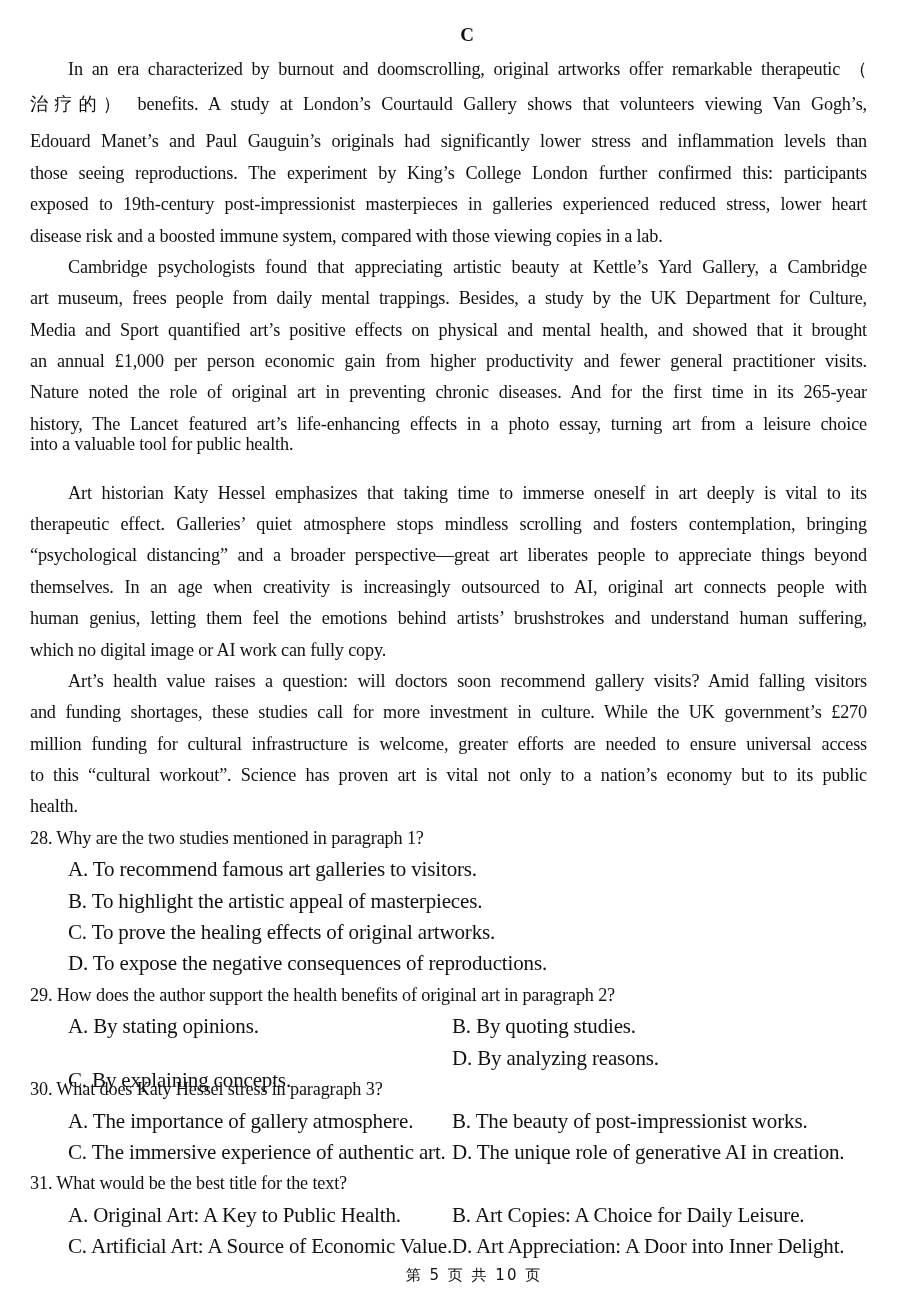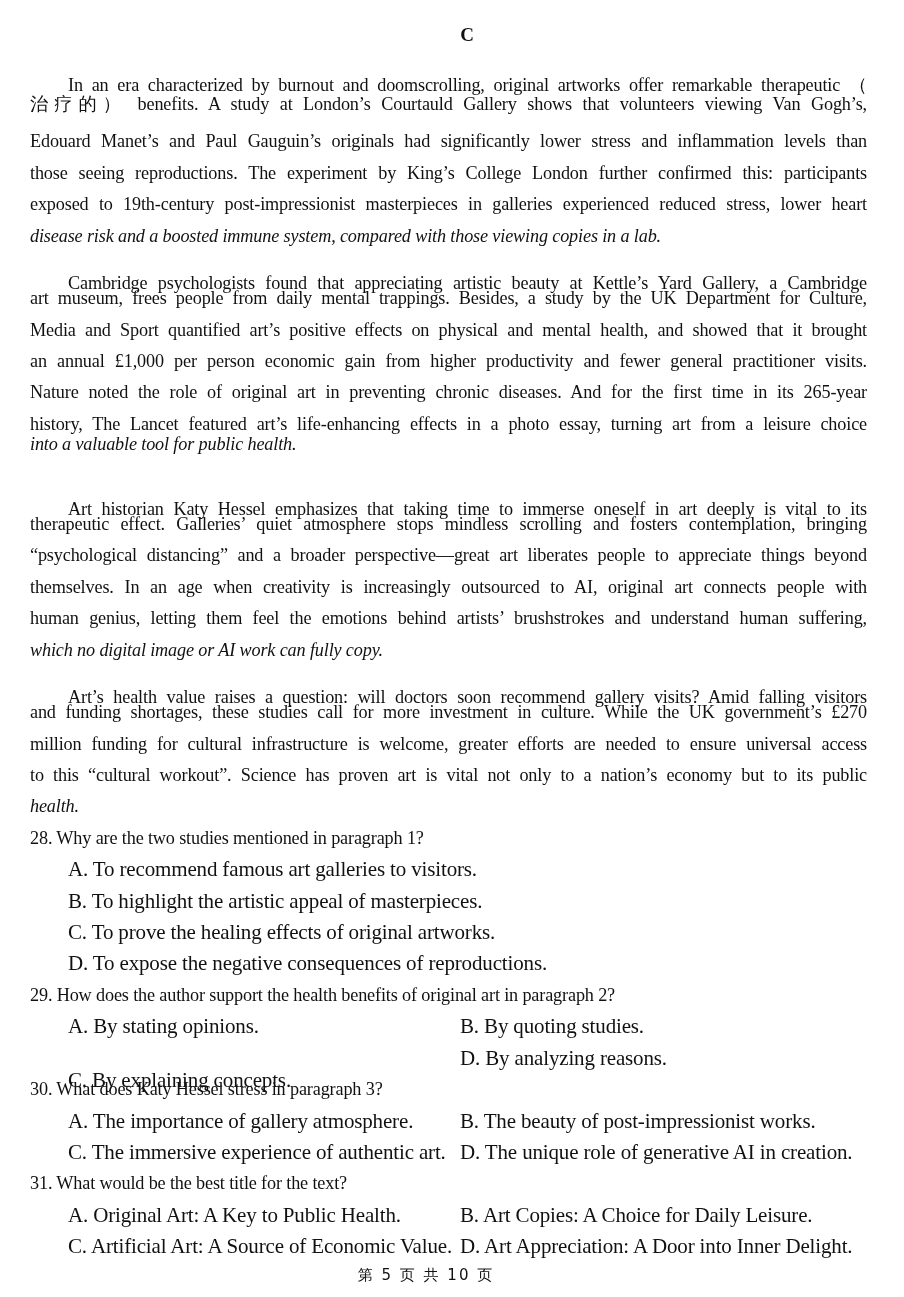--- a/index.html
+++ b/index.html
@@ -12,29 +12,29 @@
   .section-title {
     position: absolute; left: 0; width: 934px; top: 24px;
     text-align: center; font-weight: bold; font-size: 19px;
   }
   .line {
     position: absolute; left: 30px; width: 837px;
     font-size: 18.2px; line-height: 24px; white-space: nowrap;
     text-align: justify; text-align-last: justify;
     letter-spacing: -0.15px;
   }
-  .line.first { left: 68px; width: 799px; margin-top: 16px; }
-  .line.last { text-align-last: left; font-style: italic; }
+  .line.first { left: 68px; width: 799px; }
+  .line.last { text-align-last: left; }
   .q { position: absolute; left: 30px; font-size: 18.2px; line-height: 24px; white-space: nowrap; letter-spacing: -0.15px; }
   .opt { position: absolute; font-size: 21px; line-height: 24px; white-space: nowrap; letter-spacing: -0.15px; }
   .opt.colA { left: 68px; }
-  .opt.colB { left: 452px; margin-left: 8px; }
+  .opt.colB { left: 452px; }
   .footer {
     position: absolute; top: 1266px; left: 0; width: 852px; text-align: center;
-    font-family: "DejaVu Sans", sans-serif; font-size: 15px; letter-spacing: 2px;
+    font-family: "DejaVu Sans", sans-serif; font-size: 15px; letter-spacing: 2px; padding-left: 48px;
   }
 </style>
 </head>
 <body>
 
 <div class="page">
 
   <div class="section-title">C</div>
 
   <div>

